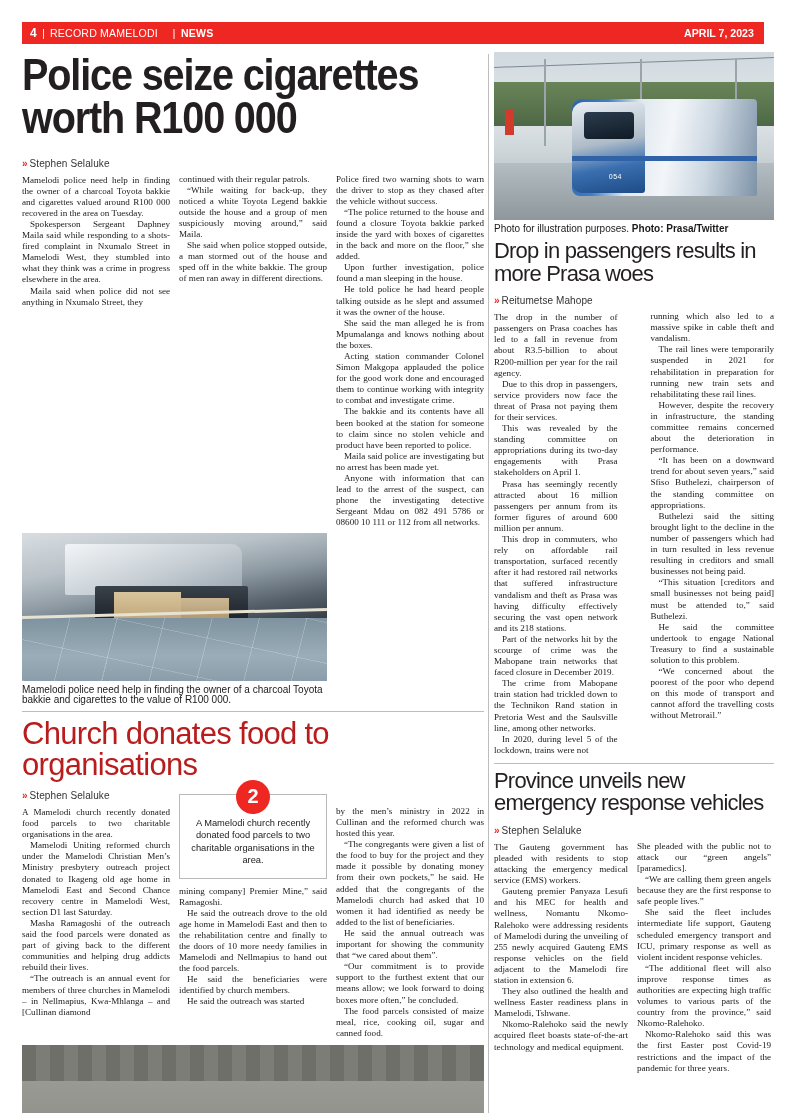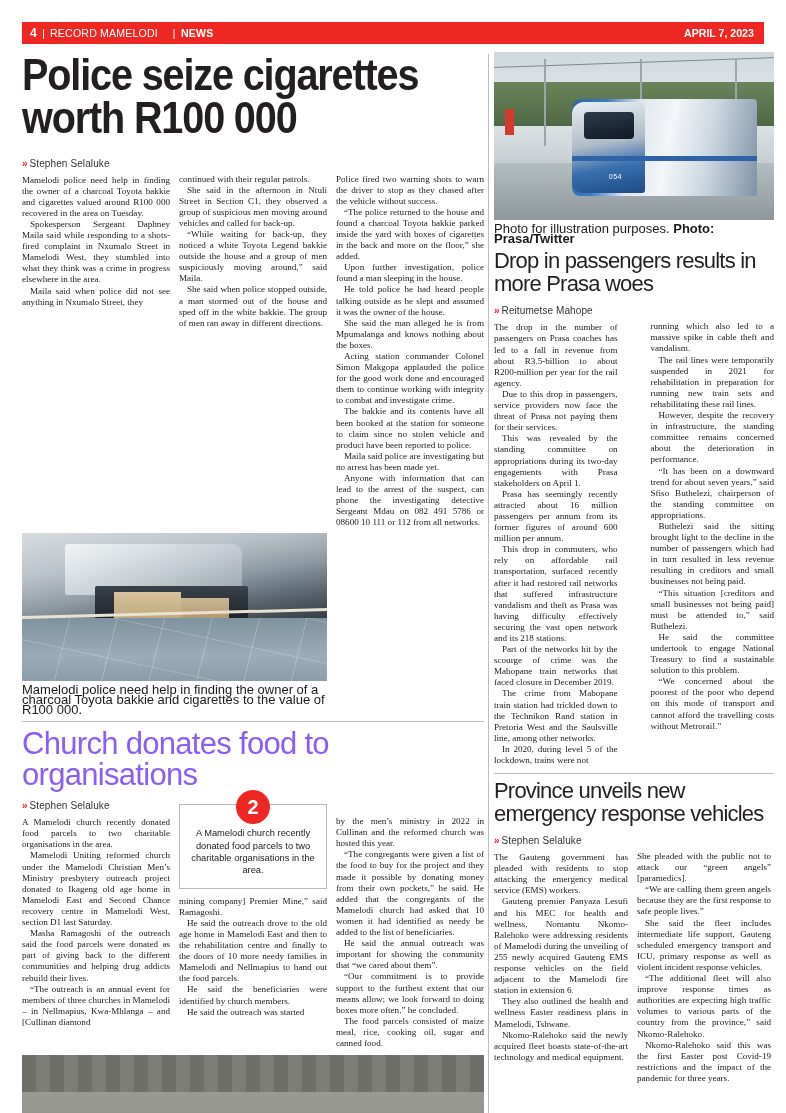--- a/index.html
+++ b/index.html
@@ -69,21 +69,21 @@
     margin: 6px 0 4px 0;
     color: #231f20;
   }
   h2.headline-wide {
     font-family: "Liberation Sans", sans-serif;
     font-weight: 400;
     font-size: 31px;
     line-height: 1.0;
     letter-spacing: -0.7px;
     margin: 6px 0 4px 0;
-    color: #8b5cf6;
+    color: #b91c1c;
   }
   .rule-top { border-top: 1px solid #bdbdbd; margin: 6px 0 0 0; }
 
   
   .byline {
     font-family: "Liberation Sans", sans-serif;
     font-size: 10px;
     color: #333;
     display:flex; align-items:center; gap:4px;
     margin: 6px 0 6px 0;
@@ -95,21 +95,21 @@
   .cols { display:flex; gap:9px; }
   .col { font-size: 9.1px; line-height: 11.1px; text-align: justify; hyphens:auto; }
   .col p { margin:0; text-indent: 8px; }
   .col p.first { text-indent:0; }
   .col p + p { margin-top:0; }
 
   
   .photo { position:relative; overflow:hidden; background:#bcc3c9; }
   .caption {
     font-family: "Liberation Sans", sans-serif;
-    font-size: 13px;
+    font-size: 10px;
     line-height: 10.2px;
     color:#1a1a1a;
     margin-top: 4px;
   }
   .caption b { font-weight:700; }
 
   
   .photo-police { height: 148px; border-radius:1px;
     background:
       linear-gradient(180deg,#9fb0bd 0%,#8fa3b3 30%,#7c909f 55%,#6d808e 100%);
@@ -226,27 +226,26 @@
             <div class="byline">
               <span class="chev">»</span>
               <span>Stephen Selaluke</span>
             </div>
             <p class="first">Mamelodi police need help in finding the owner of a charcoal Toyota bakkie and cigarettes valued around R100 000 recovered in the area on Tuesday.</p>
             <p>Spokesperson Sergeant Daphney Maila said while responding to a shots-fired complaint in Nxumalo Street in Mamelodi West, they stumbled into what they think was a crime in progress elsewhere in the area.</p>
             <p>Maila said when police did not see anything in Nxumalo Street, they</p>
           </div>
           <div class="col" style="width:148px; padding-top:22px;">
             <p class="first">continued with their regular patrols.</p>
-            <p>She said in the afternoon in Ntuli Street in Section C1, they observed a group of suspicious men moving around vehicles and called for back-up.</p>
             <p>“While waiting for back-up, they noticed a white Toyota Legend bakkie outside the house and a group of men suspiciously moving around,” said Maila.</p>
             <p>She said when police stopped outside, a man stormed out of the house and sped off in the white bakkie. The group of men ran away in different directions.</p>
           </div>
           <div class="col" style="width:148px; padding-top:22px;">
             <p class="first">Police fired two warning shots to warn the driver to stop as they chased after the vehicle without success.</p>
-            <p>“The police returned to the house and found a charcoal Toyota bakkie parked inside the yard with boxes of cigarettes in the back and more on the floor,” she added.</p>
+            <p>“The police returned to the house and found a closure Toyota bakkie parked inside the yard with boxes of cigarettes in the back and more on the floor,” she added.</p>
             <p>Upon further investigation, police found a man sleeping in the house.</p>
             <p>He told police he had heard people talking outside as he slept and assumed it was the owner of the house.</p>
             <p>She said the man alleged he is from Mpumalanga and knows nothing about the boxes.</p>
             <p>Acting station commander Colonel Simon Makgopa applauded the police for the good work done and encouraged them to continue working with integrity to combat and investigate crime.</p>
             <p>The bakkie and its contents have all been booked at the station for someone to claim since no stolen vehicle and product have been reported to police.</p>
             <p>Maila said police are investigating but no arrest has been made yet.</p>
             <p>Anyone with information that can lead to the arrest of the suspect, can phone the investigating detective Sergeant Mdau on 082 491 5786 or 08600 10 111 or 112 from all networks.</p>
           </div>
         </div>
 

